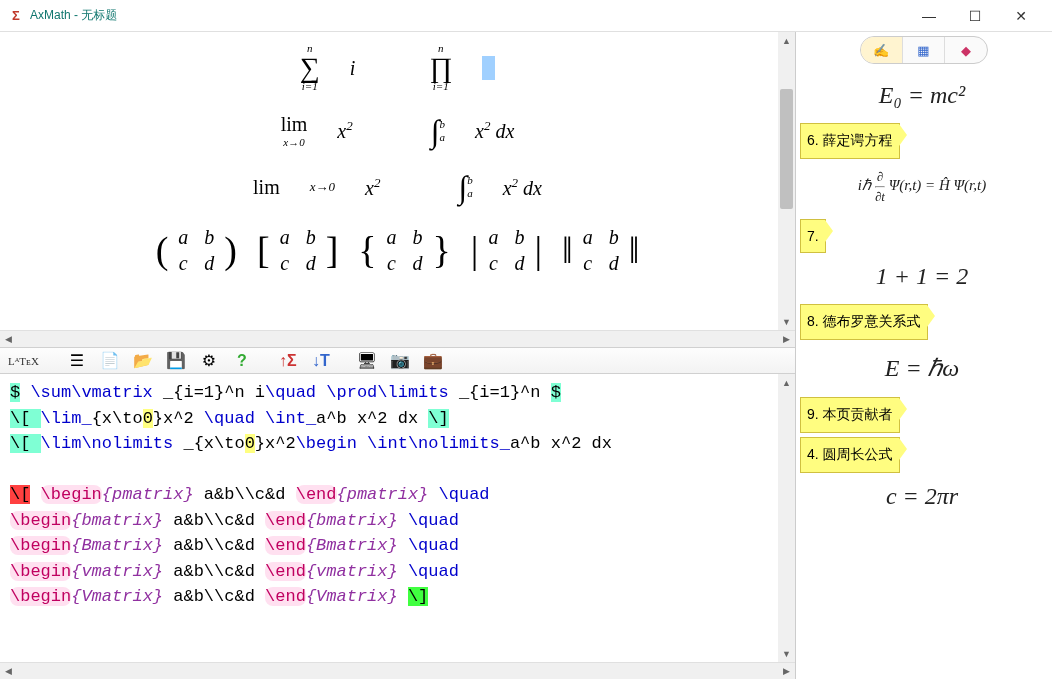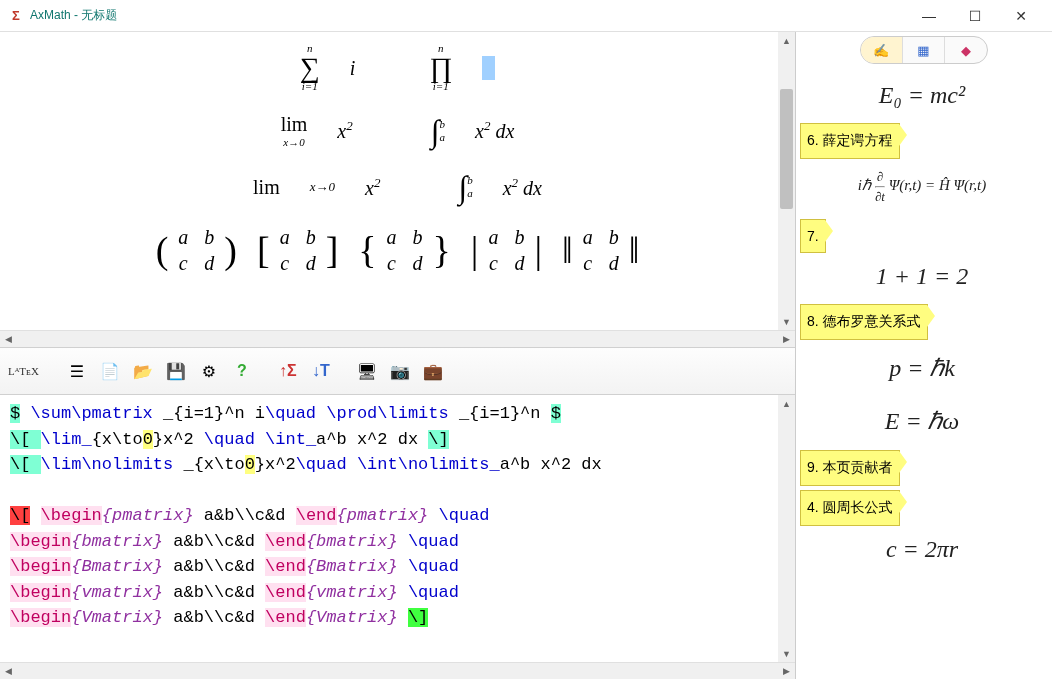--- a/index.html
+++ b/index.html
@@ -99,21 +99,21 @@
 .hscroll {
   height: 17px;
   background: #f0f0f0;
   display: flex;
   border-top: 1px solid #e0e0e0;
 }
 .hscroll .arr { width: 17px; display: flex; align-items: center; justify-content: center; font-size: 9px; color: #666; cursor: pointer; }
 .hscroll .track { flex: 1; }
 
 .toolbar {
-  height: 48px;
+  height: 27px;
   background: linear-gradient(#fdfdfd, #f3f3f3);
   border-top: 1px solid #d0d0d0;
   border-bottom: 1px solid #d0d0d0;
   display: flex;
   align-items: center;
   padding: 0 8px;
   gap: 3px;
 }
 .toolbar .latex-lbl {
   font-family: serif;
@@ -142,21 +142,21 @@
   font-size: 17px;
   line-height: 1.5;
   white-space: pre;
 }
 .tok-cmd { color: #0000cc; }
 .tok-dollar { background: #7fffd4; color: #000; }
 .tok-txt { color: #000; }
 .tok-bk-open { background: #ff4040; color: #000; }
 .tok-bk-open2 { background: #40ff40; color: #000; }
 .tok-bk-close { background: #7fffd4; color: #000; }
-.tok-begin { background: #ffe0f0; color: #c00060; }
+.tok-begin { background: #ffe0f0; color: #c00060; border-radius: 8px; }
 .tok-env { color: #9030a0; font-style: italic; }
 .tok-zero { background: #ffff80; }
 
 .right {
   width: 256px;
   display: flex;
   flex-direction: column;
   background: #fff;
 }
 .right-tabs {
@@ -434,23 +434,23 @@
         </div>
       <div class="tool-btn">
           <span>📷</span>
         </div>
       <div class="tool-btn">
           <span>💼</span>
         </div>
     </div>
 
     <div class="editor-area">
-      <div class="editor-content"><span class="tok-dollar">$</span> <span class="tok-cmd">\sum\pmatrix </span><span class="tok-txt">_{i=1}^n i</span><span class="tok-cmd">\quad \prod\limits </span><span class="tok-txt">_{i=1}^n </span><span class="tok-dollar">$</span>
+      <div class="editor-content"><span class="tok-dollar">$</span> <span class="tok-cmd">\sum\vmatrix </span><span class="tok-txt">_{i=1}^n i</span><span class="tok-cmd">\quad \prod\limits </span><span class="tok-txt">_{i=1}^n </span><span class="tok-dollar">$</span>
 <span class="tok-bk-close">\[ </span><span class="tok-cmd">\lim_</span><span class="tok-txt">{x\to</span><span class="tok-zero">0</span><span class="tok-txt">}x^2 </span><span class="tok-cmd">\quad \int_</span><span class="tok-txt">a^b x^2 dx </span><span class="tok-bk-close">\]</span>
-<span class="tok-bk-close">\[ </span><span class="tok-cmd">\lim\nolimits </span><span class="tok-txt">_{x\to</span><span class="tok-zero">0</span><span class="tok-txt">}x^2</span><span class="tok-cmd">\quad \int\nolimits_</span><span class="tok-txt">a^b x^2 dx</span>
+<span class="tok-bk-close">\[ </span><span class="tok-cmd">\lim\nolimits </span><span class="tok-txt">_{x\to</span><span class="tok-zero">0</span><span class="tok-txt">}x^2</span><span class="tok-cmd">\begin \int\nolimits_</span><span class="tok-txt">a^b x^2 dx</span>
 
 <span class="tok-bk-open">\[</span> <span class="tok-begin">\begin</span><span class="tok-env">{pmatrix}</span><span class="tok-txt"> a&amp;b\\c&amp;d </span><span class="tok-begin">\end</span><span class="tok-env">{pmatrix}</span><span class="tok-cmd"> \quad</span>
 <span class="tok-begin">\begin</span><span class="tok-env">{bmatrix}</span><span class="tok-txt"> a&amp;b\\c&amp;d </span><span class="tok-begin">\end</span><span class="tok-env">{bmatrix}</span><span class="tok-cmd"> \quad</span>
 <span class="tok-begin">\begin</span><span class="tok-env">{Bmatrix}</span><span class="tok-txt"> a&amp;b\\c&amp;d </span><span class="tok-begin">\end</span><span class="tok-env">{Bmatrix}</span><span class="tok-cmd"> \quad</span>
 <span class="tok-begin">\begin</span><span class="tok-env">{vmatrix}</span><span class="tok-txt"> a&amp;b\\c&amp;d </span><span class="tok-begin">\end</span><span class="tok-env">{vmatrix}</span><span class="tok-cmd"> \quad</span>
 <span class="tok-begin">\begin</span><span class="tok-env">{Vmatrix}</span><span class="tok-txt"> a&amp;b\\c&amp;d </span><span class="tok-begin">\end</span><span class="tok-env">{Vmatrix}</span> <span class="tok-bk-open2">\]</span></div>
       <div class="scrollbar-v">
         <div class="arr">▲</div>
         <div class="track"></div>
         <div class="arr">▼</div>
@@ -486,21 +486,20 @@
       <div class="formula-item">
         <div class="formula-hdr"><span>6.</span> <span>薛定谔方程</span></div>
         <div class="formula-body" style="font-size:15px">iℏ <span style="display:inline-block;vertical-align:middle;font-size:13px;text-align:center"><span>∂</span><hr style="margin:1px 0"><span>∂t</span></span> Ψ(r,t) = Ĥ Ψ(r,t)</div>
       </div>
       <div class="formula-item">
         <div class="formula-hdr"><span>7.</span></div>
         <div class="formula-body">1 + 1 = 2</div>
       </div>
       <div class="formula-item">
         <div class="formula-hdr"><span>8.</span> <span>德布罗意关系式</span></div>
-        <div class="formula-body">p = ℏk</div>
         <div class="formula-body">E = ℏω</div>
       </div>
       <div class="formula-item">
         <div class="formula-hdr"><span>9.</span> <span>本页贡献者</span></div>
       </div>
       <div class="formula-item">
         <div class="formula-hdr"><span>4.</span> <span>圆周长公式</span></div>
         <div class="formula-body">c = 2πr</div>
       </div>
     </div>

